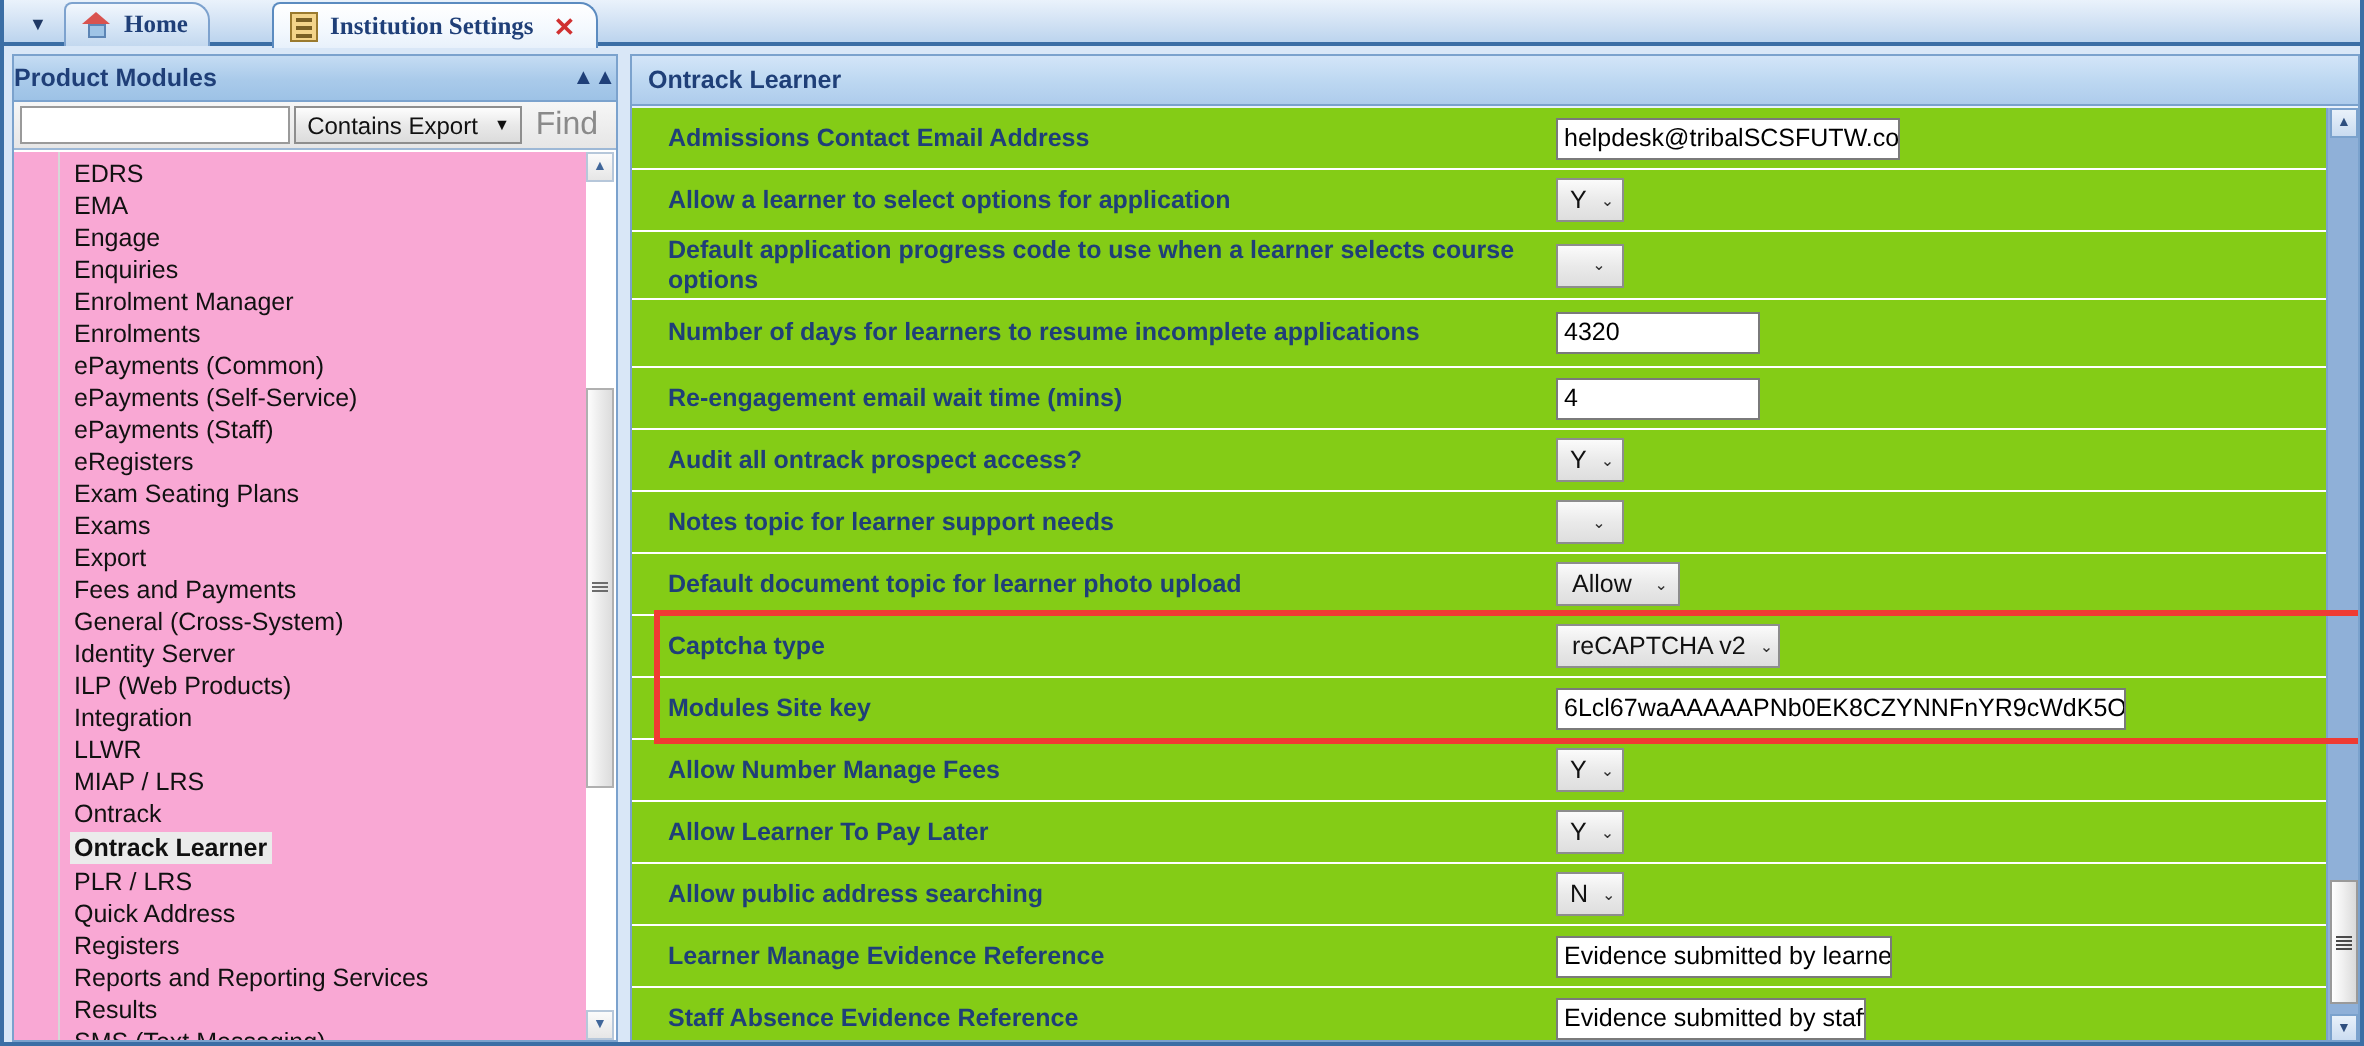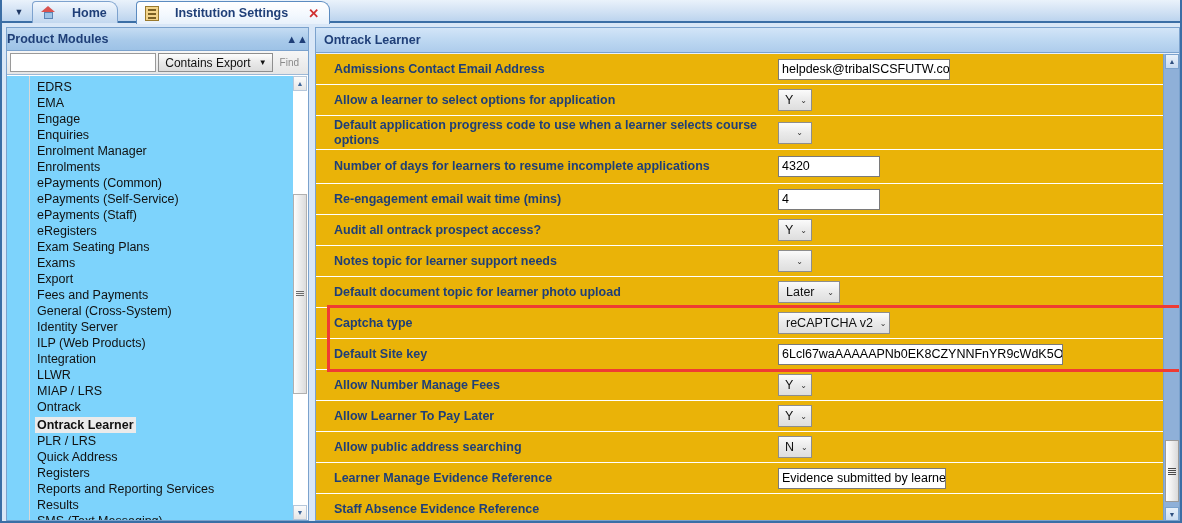--- a/index.html
+++ b/index.html
@@ -28,28 +28,29 @@
     border-bottom: 2px solid #3b6ea5;
   }
   .tab-arrow {
     position: absolute; left: 6px; top: 2px;
     width: 22px; height: 19px;
     display: flex; align-items: center; justify-content: center;
     color: #1f3864; font-size: 9px;
   }
   .tab {
     position: absolute; top: 1px; height: 22px;
-    display: flex; align-items: center; gap: 16px;
+    display: flex; align-items: center; gap: 6px;
     padding: 0 10px 0 8px;
     border: 1px solid #7da2ce;
     border-bottom: none;
     border-radius: 4px 9px 0 0;
     font-size: 12.5px; font-weight: bold;
     color: #1f3f78;
     white-space: nowrap;
+    font-family: Liberation Serif, serif;
   }
   .tab.inactive {
     left: 30px;
     background: linear-gradient(#f2f7fd, #d7e6f6 55%, #c3d8ef);
   }
   .tab.active {
     left: 134px;
     background: linear-gradient(#ffffff, #f4f9fe 55%, #e8f1fb);
     border-color: #5b8bc0;
     height: 23px;
@@ -124,29 +125,29 @@
     border: 1px solid #8e8e8e;
     background: linear-gradient(#fdfdfd, #e9e9e9 50%, #dcdcdc);
     font-size: 12px; color: #111;
     padding: 0 5px 0 6px;
     margin-left: 2px;
     white-space: nowrap;
   }
   #matchmode .caret { font-size: 8px; }
   #findbtn {
     display: flex; align-items: center;
-    font-size: 10px; color: #8a8a8a;
+    font-size: 16px; color: #8a8a8a;
     padding: 0 6px 0 7px;
     white-space: nowrap;
   }
 
   #listwrap {
     position: absolute; left: 0; top: 48px;
     width: 301px; height: 444px;
-    background: #7dd3fc;
+    background: #f9a8d4;
     overflow: hidden;
   }
   #listinner {
     position: absolute; left: 0; top: 0;
     width: 286px; height: 100%;
     padding: 3px 0 0 30px;
   }
   .mod {
     font-size: 12.5px;
     color: #111;
@@ -213,21 +214,21 @@
 
   #rows {
     position: absolute; left: 0; top: 26px;
     width: 849px; height: 468px;
     background: #e3eefb;
   }
   .row {
     position: relative;
     display: flex; align-items: center;
     border-bottom: 1px solid #ffffff;
-    background: #eab308;
+    background: #84cc16;
     height: 31px;
   }
   .row.tall { height: 34px; align-items: center; }
   .row .label {
     width: 462px;
     padding-left: 18px;
     font-size: 12.5px;
     font-weight: bold;
     color: #1f3f78;
     line-height: 15px;
@@ -418,36 +419,36 @@
             <div class="combo c-blank">
               <span></span>
               <span class="caret">⌄</span>
             </div>
           </div>
         </div>
         <div class="row">
           <div class="label">Default document topic for learner photo upload</div>
           <div class="ctl">
             <div class="combo c-docs">
-              <span>Later</span>
+              <span>Allow</span>
               <span class="caret">⌄</span>
             </div>
           </div>
         </div>
         <div class="row">
           <div class="label">Captcha type</div>
           <div class="ctl">
             <div class="combo c-captcha">
               <span>reCAPTCHA v2</span>
               <span class="caret">⌄</span>
             </div>
           </div>
         </div>
         <div class="row">
-          <div class="label">Default Site key</div>
+          <div class="label">Modules Site key</div>
           <div class="ctl">
             <div class="txt w-key">6Lcl67waAAAAAPNb0EK8CZYNNFnYR9cWdK5OjVhy</div>
           </div>
         </div>
         <div class="row">
           <div class="label">Allow Number Manage Fees</div>
           <div class="ctl">
             <div class="combo c-yn">
               <span>Y</span>
               <span class="caret">⌄</span>
@@ -473,20 +474,23 @@
           </div>
         </div>
         <div class="row">
           <div class="label">Learner Manage Evidence Reference</div>
           <div class="ctl">
             <div class="txt w-ev1">Evidence submitted by learner</div>
           </div>
         </div>
         <div class="row">
           <div class="label">Staff Absence Evidence Reference</div>
+          <div class="ctl">
+            <div class="txt w-ev2">Evidence submitted by staff</div>
+          </div>
         </div>
       </div>
     <div id="redbox" style="top: 277px; height: 67px; left: 11px; width: 1077px; border-color: rgb(239, 59, 51);"></div>
 
     <div id="rightsb">
       <div class="btn up">▲</div>
       <div class="thumb">
         <span class="grip"></span>
       </div>
       <div class="btn down">▼</div>

